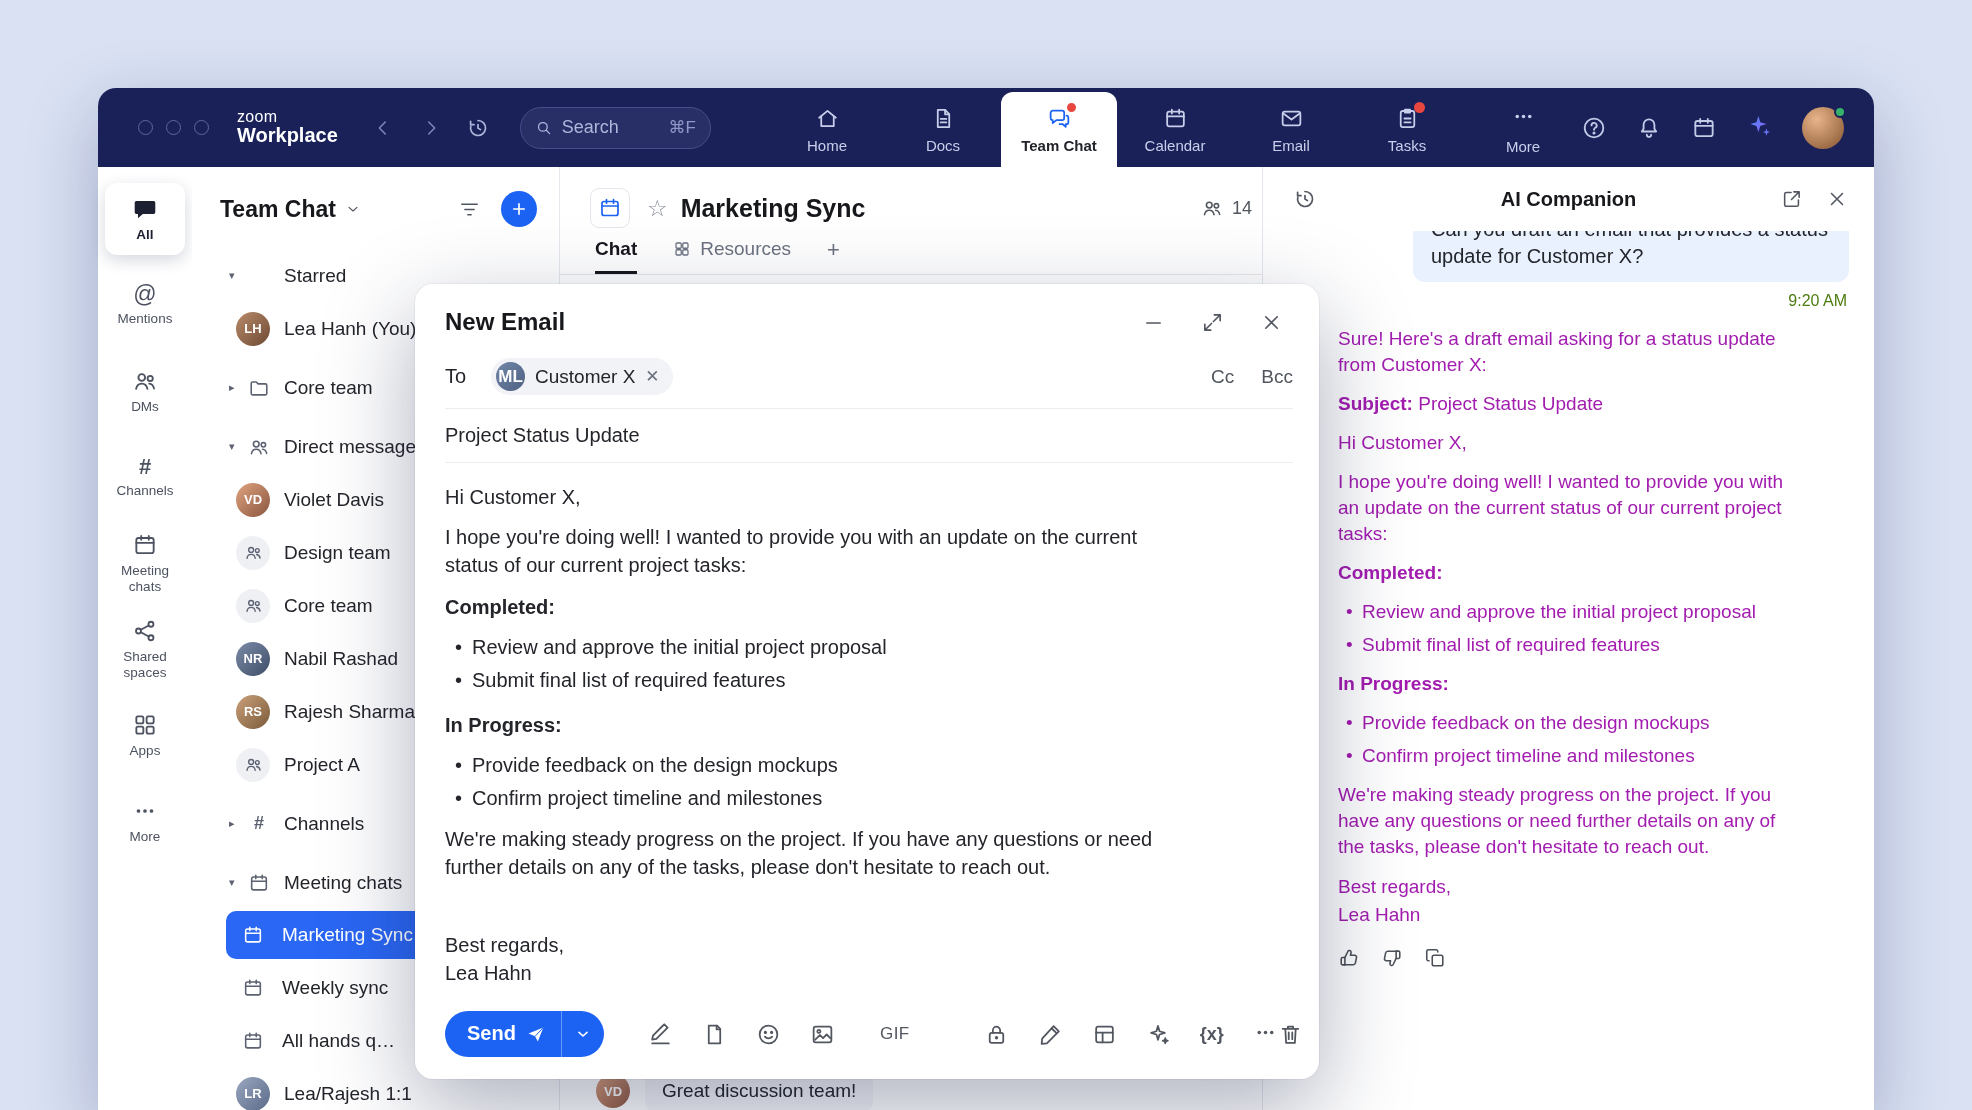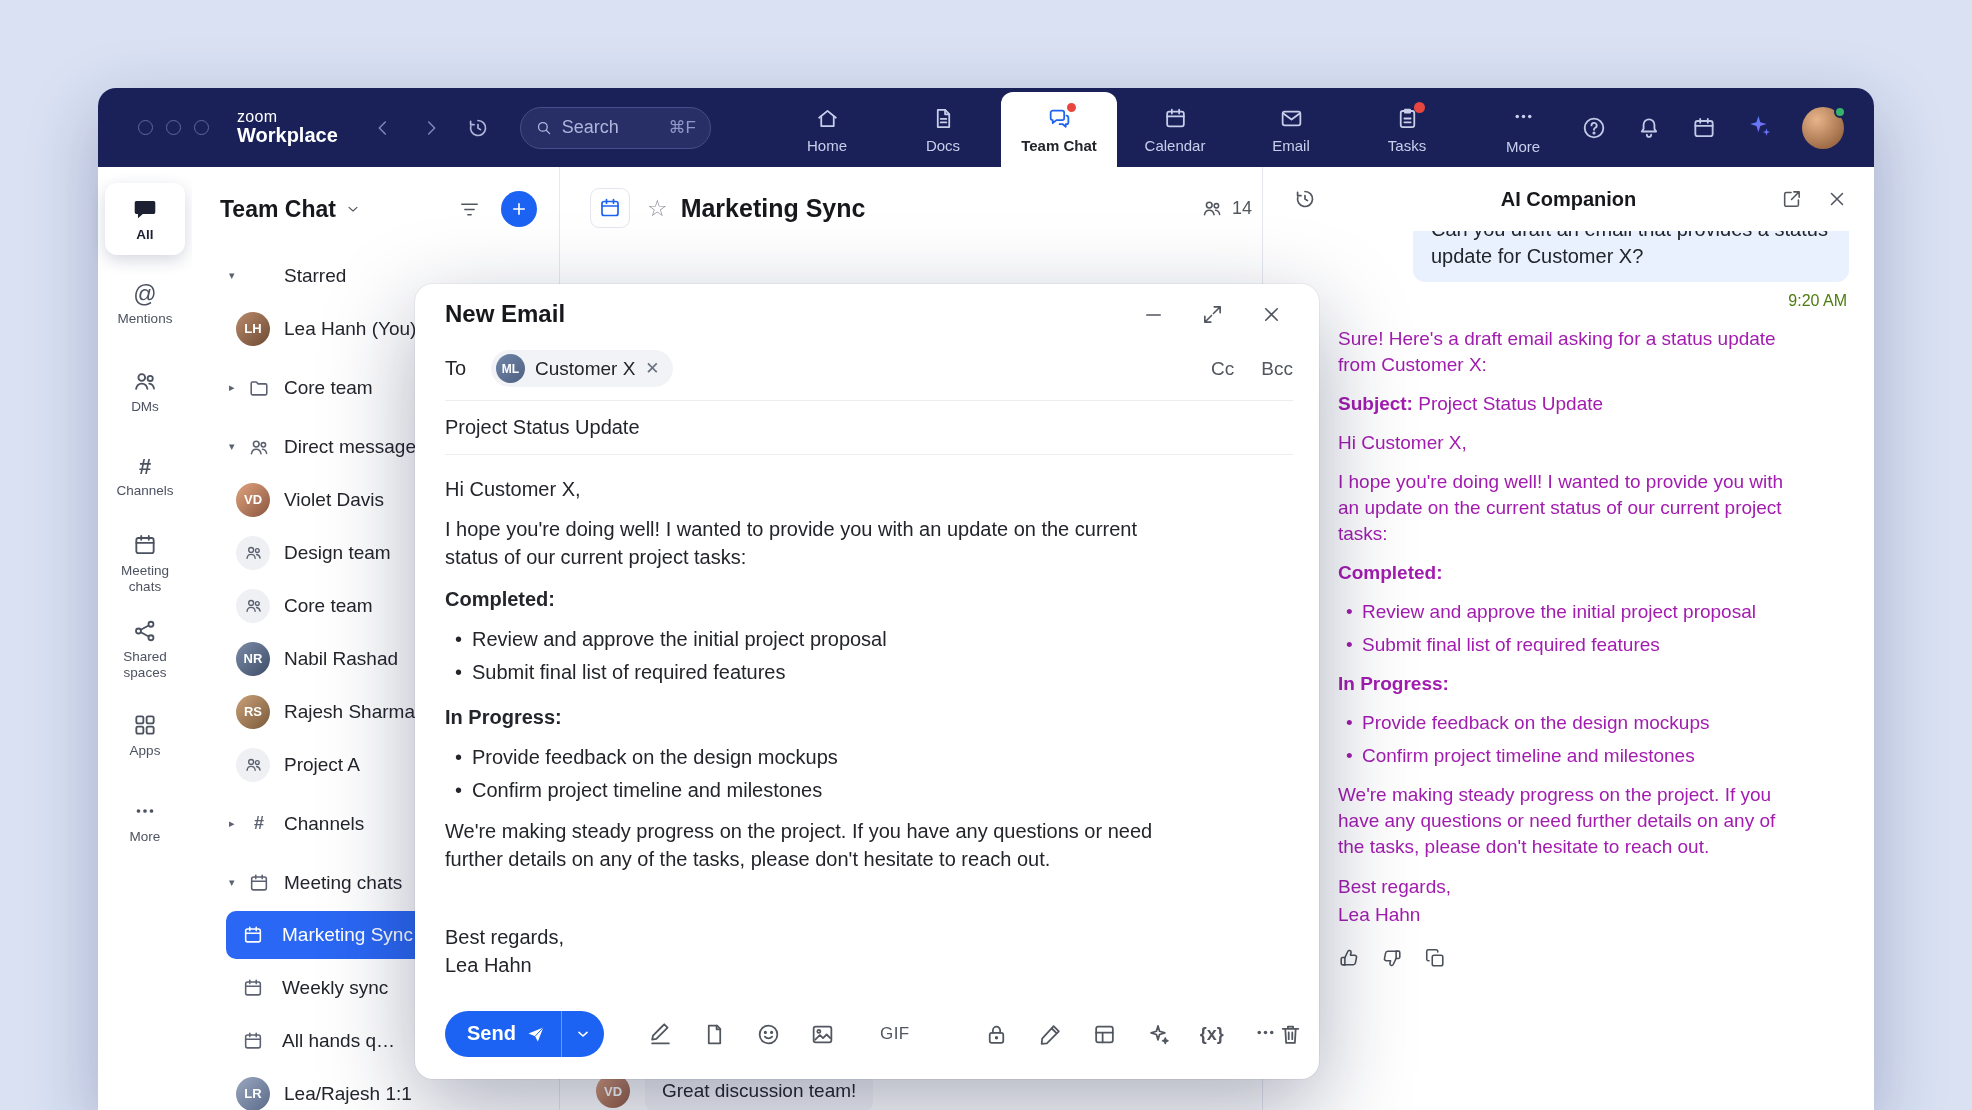--- a/index.html
+++ b/index.html
@@ -133,28 +133,28 @@
   .blist li::before { content:"\2022"; position:absolute; left:8px; }
   .sig p { margin:0; line-height:28px; }
   .fb { display:flex; gap:21px; margin-top:18px; color:#4b5058; }
 
   
   .modal {
     position:absolute; left:317px; top:196px; width:904px; height:795px; z-index:50;
     background:#fff; border-radius:18px;
     box-shadow:0 30px 90px rgba(20,30,70,.35), 0 0 0 1px rgba(20,30,70,.05);
   }
-  .m-head { display:flex; align-items:center; padding:16px 36px 6px 30px; }
+  .m-head { display:flex; align-items:center; padding:24px 36px 6px 30px; }
   .m-title { font-size:24px; font-weight:700; color:#17181c; }
   .m-controls { margin-left:auto; display:flex; gap:36px; color:#51565f; }
   .m-to { display:flex; align-items:center; margin:8px 26px 0 30px; padding:8px 0 13px; border-bottom:1px solid #ebedf1; }
   .to-label { font-size:20px; color:#23252b; width:46px; flex:none; }
   .chip { display:flex; align-items:center; gap:10px; background:#f1f3f6; border-radius:19px; padding:4px 13px 4px 5px; }
   .chip-av { width:29px; height:29px; border-radius:50%; background:linear-gradient(135deg,#7186a8,#4f6183);
-    color:#fff; font-size:12px; font-weight:700; display:flex; align-items:center; justify-content:center; flex:none; }
+    color:#fff; font-size:17px; font-weight:700; display:flex; align-items:center; justify-content:center; flex:none; }
   .chip-name { font-size:19px; color:#23252b; }
   .chip-x { color:#6b7280; font-size:17px; line-height:1; }
   .ccbcc { margin-left:auto; display:flex; gap:27px; font-size:19px; color:#51565f; }
   .m-subject { margin:0 26px 0 30px; padding:15px 0; border-bottom:1px solid #ebedf1; font-size:20px; font-weight:500; color:#23252b; }
   .m-body { margin:20px 30px 0; font-size:20px; line-height:28px; color:#23252b; max-width:716px; }
   .m-body p { margin:0 0 12px; }
   .m-body .hd { margin:14px 0 10px; }
   .m-body ul { list-style:none; margin:0 0 10px; padding:0; }
   .m-body li { position:relative; padding-left:27px; line-height:33px; }
   .m-body li::before { content:"\2022"; position:absolute; left:10px; }
@@ -544,20 +544,35 @@
           </svg>
         <span>14</span>
       </span>
       <span class="head-more">
         <svg width="24" height="24" viewBox="0 0 24 24" fill="currentColor">
             <circle cx="6" cy="12" r="1.7"></circle>
             <circle cx="12" cy="12" r="1.7"></circle>
             <circle cx="18" cy="12" r="1.7"></circle>
           </svg>
       </span>
+    </div>
+    <div class="tabs">
+      <span class="tab active">
+        <span>Chat</span>
+      </span>
+      <span class="tab">
+        <svg class="ic" width="18" height="18" viewBox="0 0 24 24">
+            <rect x="4" y="4" width="7" height="7" rx="1.5"></rect>
+            <rect x="13" y="4" width="7" height="7" rx="1.5"></rect>
+            <rect x="4" y="13" width="7" height="7" rx="1.5"></rect>
+            <rect x="13" y="13" width="7" height="7" rx="1.5"></rect>
+          </svg>
+        <span>Resources</span>
+      </span>
+      <span class="tab-add">+</span>
     </div>
     <div class="msg-row">
       <span class="av av-violet" style="width:34px;height:34px;border-radius:50%;display:flex;align-items:center;justify-content:center;color:#fff;font-size:13px;font-weight:700;">VD</span>
       <span class="msg-bubble">Great discussion team!</span>
     </div>
   </main>
 
   <aside class="ai">
     <div class="ai-head">
       <span class="ai-title">AI Companion</span>

